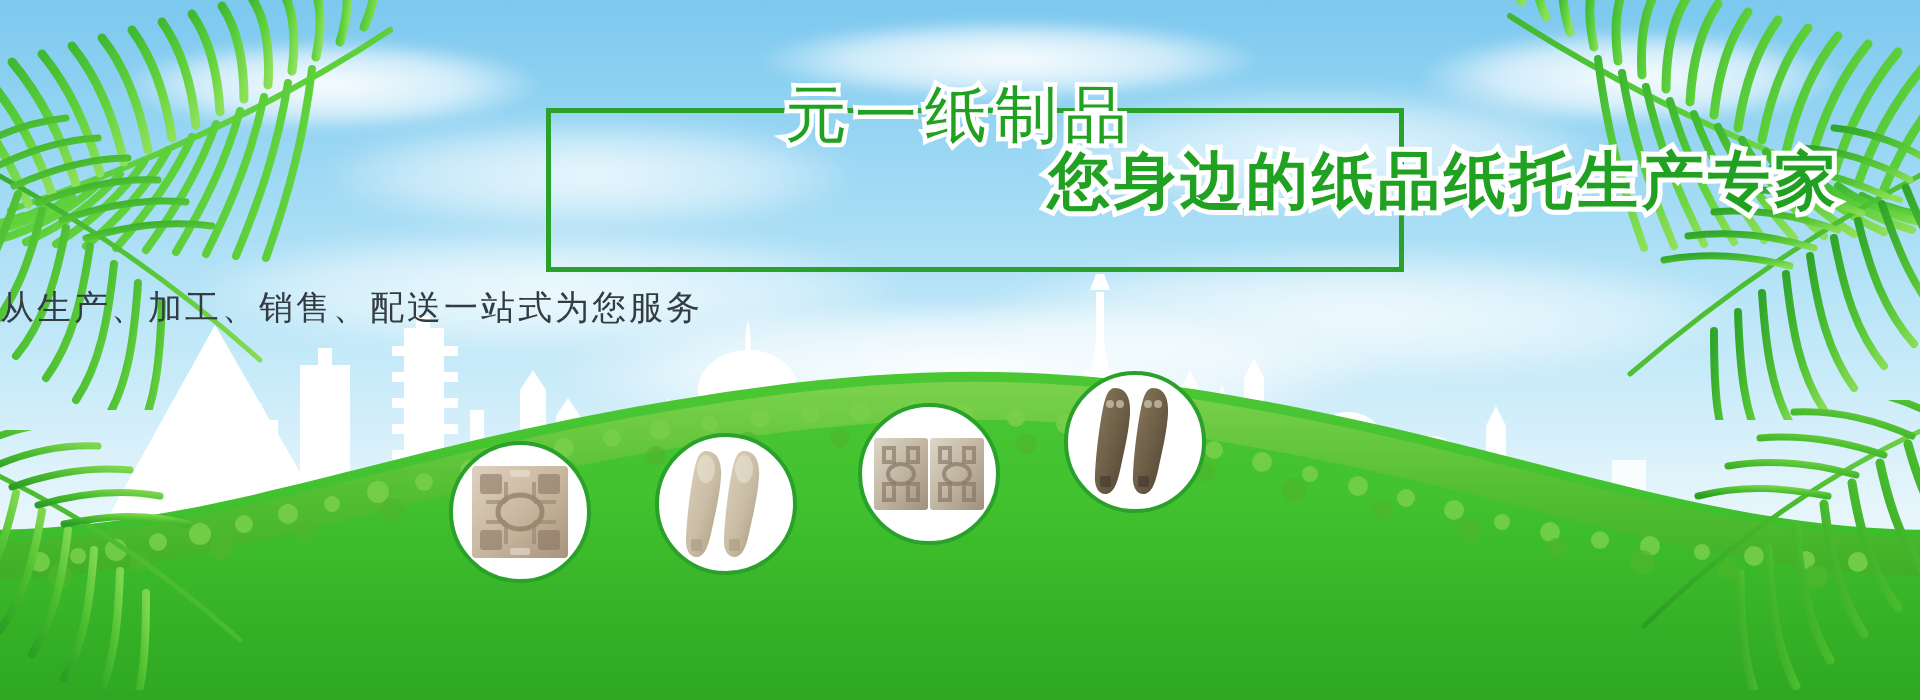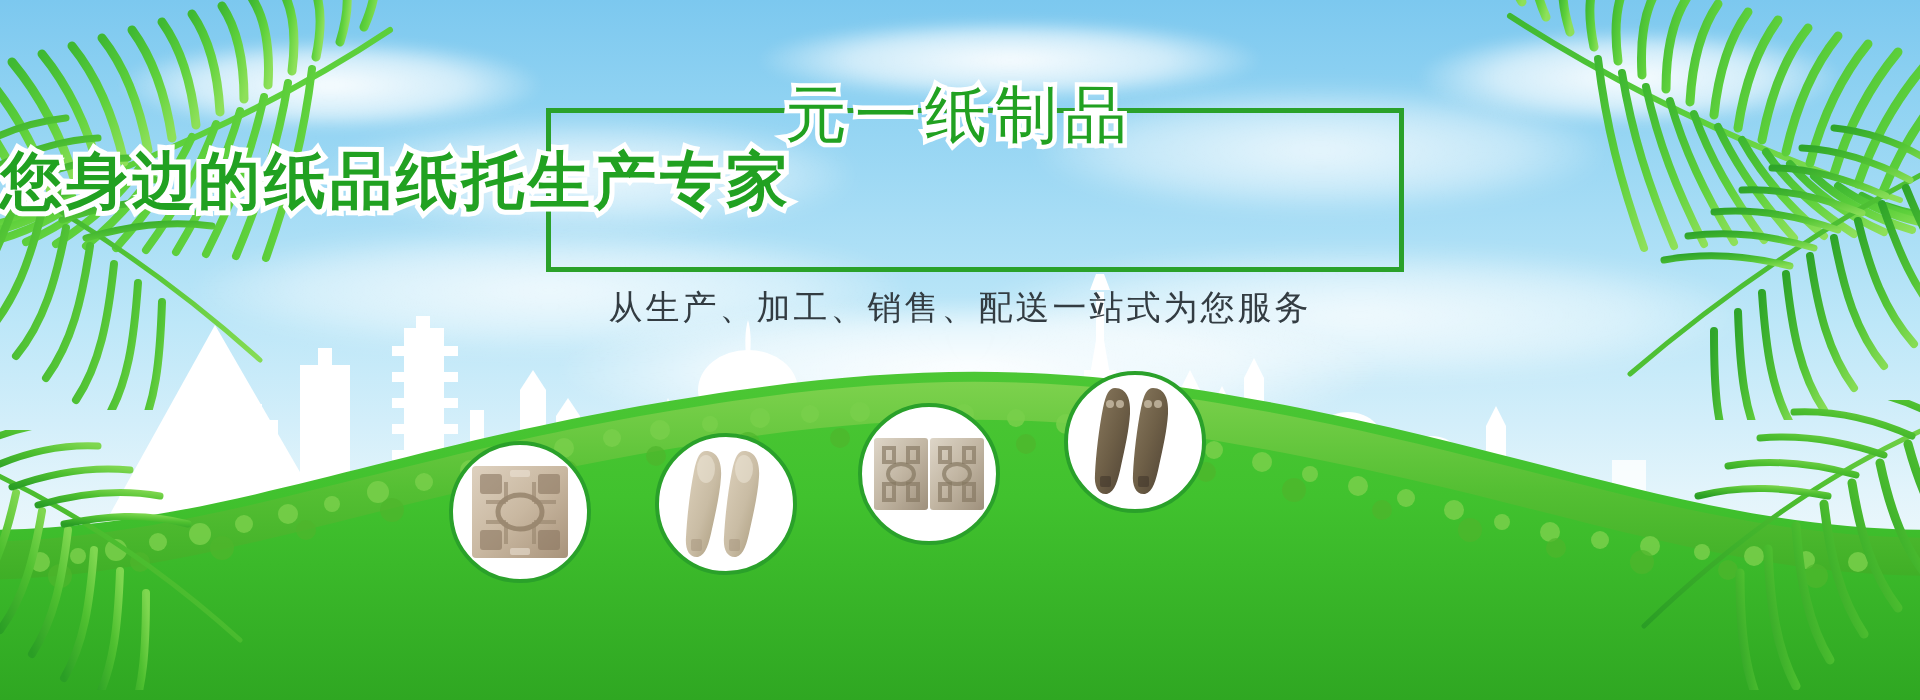--- a/index.html
+++ b/index.html
@@ -91,35 +91,35 @@
     color: #21a121;
     -webkit-text-stroke: 9px #ffffff;
     paint-order: stroke fill;
     line-height: 1.05;
     white-space: nowrap;
   }
   .title-line2 {
     position: absolute;
     left: 0; top: 148px;
     width: 1840px;
-    text-align: left;
+    text-align: right;
     font-size: 62px;
     font-weight: 700;
     letter-spacing: 4px;
     color: #21a121;
     -webkit-text-stroke: 10px #ffffff;
     paint-order: stroke fill;
     line-height: 1.05;
     white-space: nowrap;
   }
   .subtitle {
     position: absolute;
     left: 0; top: 285px;
     width: 1920px;
-    text-align: center;
+    text-align: left;
     font-size: 34px;
     font-weight: 400;
     letter-spacing: 3px;
     color: #333c42;
     white-space: nowrap;
   }
 
   
   .circle {
     position: absolute;

